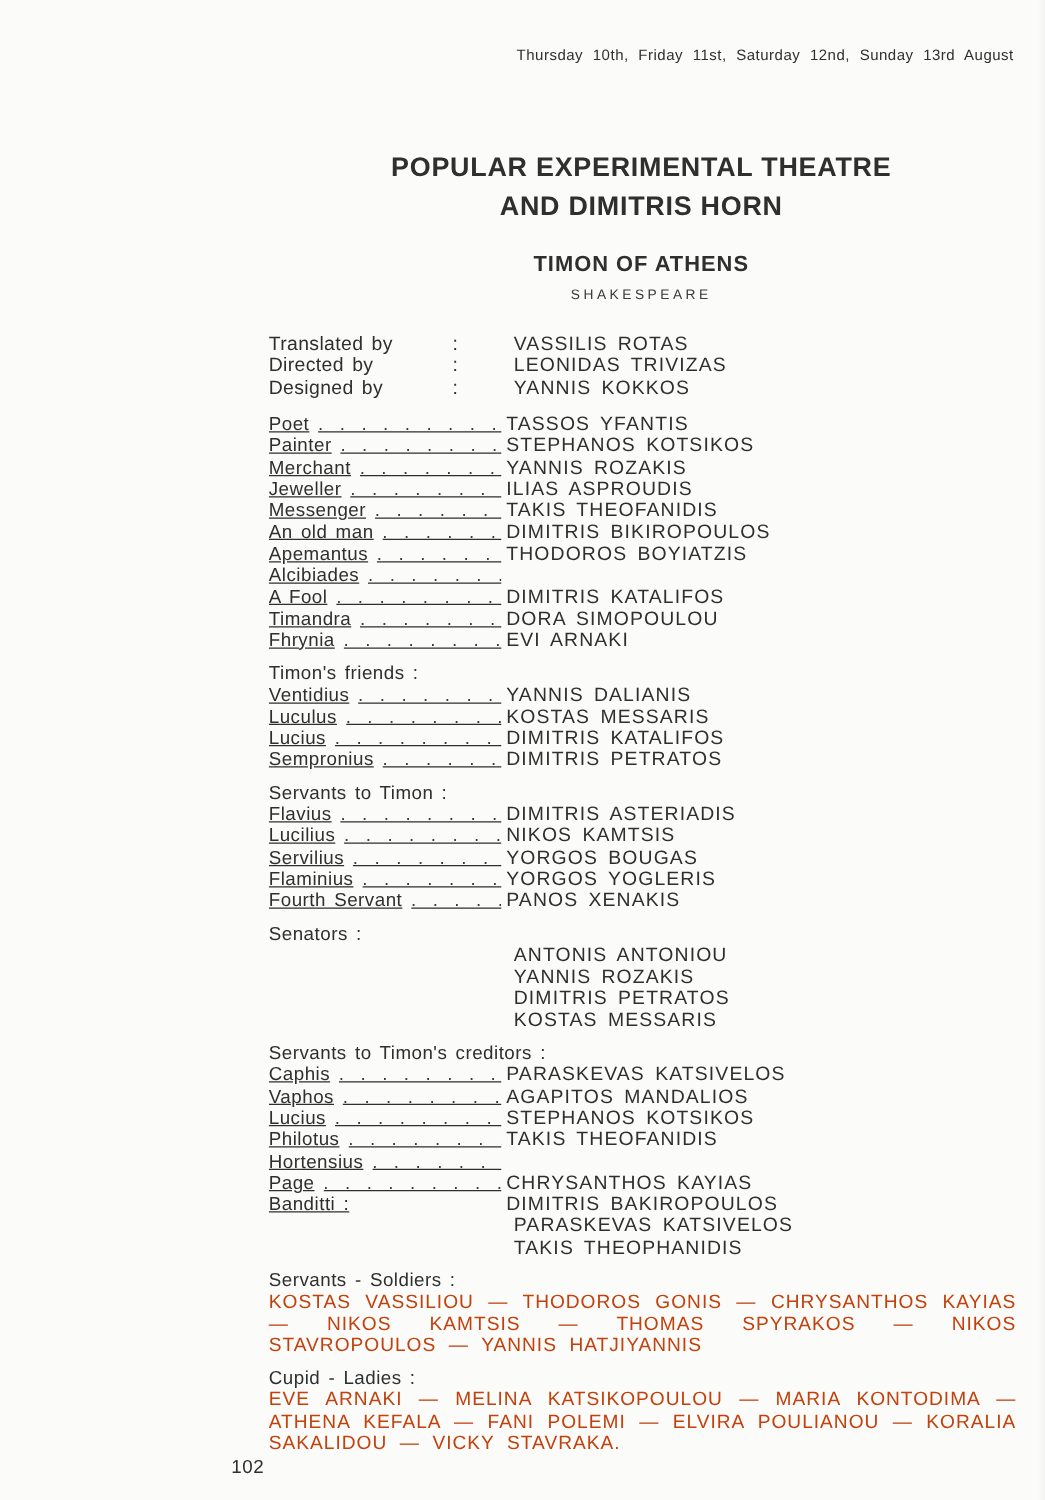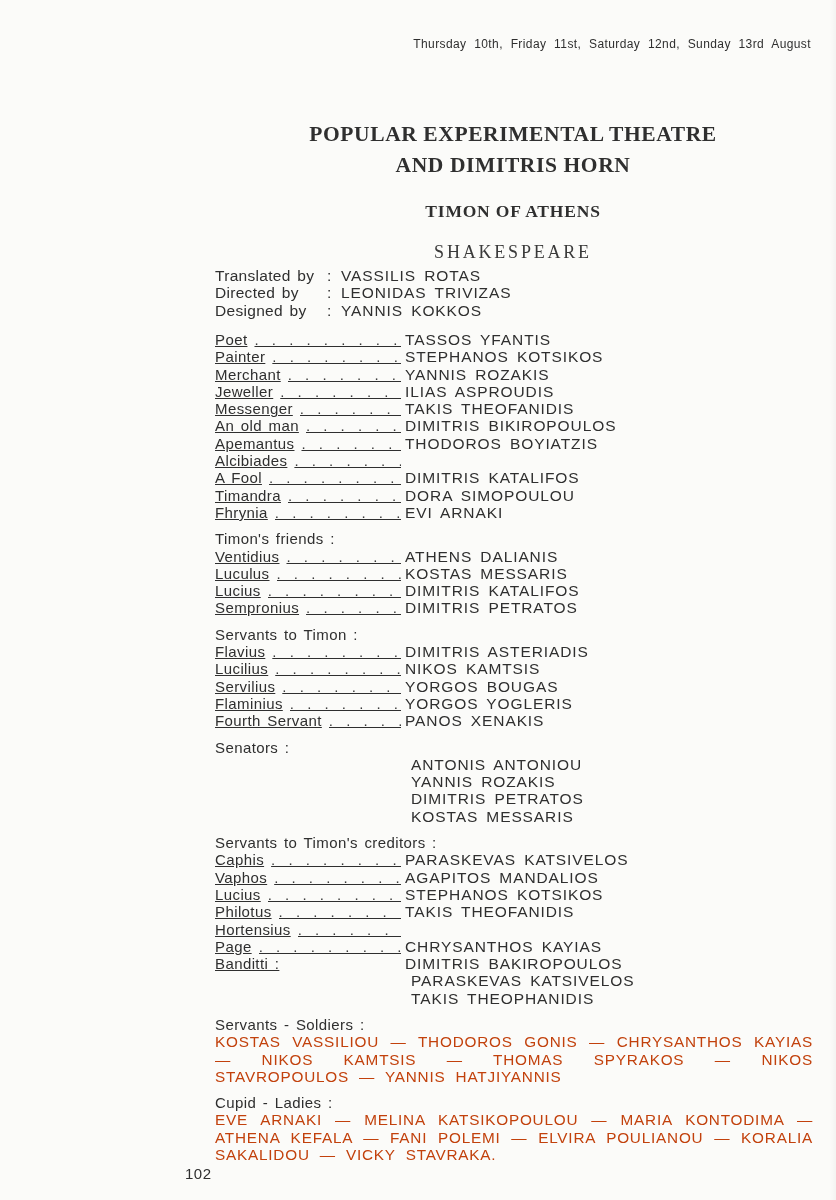--- a/index.html
+++ b/index.html
@@ -17,27 +17,27 @@
     background:linear-gradient(to right, rgba(0,0,0,0), rgba(0,0,0,0.03));
     pointer-events:none;
   }
 
   .date-line{
     position:absolute; top:37px; left:215px; width:596px;
     text-align:right; font-size:12px; letter-spacing:0.4px; word-spacing:4px;
     white-space:nowrap;
   }
 
-  .titles{ position:absolute; top:119px; left:215px; width:596px; text-align:center;font-family:Liberation Serif, serif; }
+  .titles{ position:absolute; top:119px; left:215px; width:596px; text-align:center; }
   .title-main{ font-size:21.5px; font-weight:bold; letter-spacing:0.6px; line-height:31px; margin:0; }
   .play-title{ font-size:17.5px; font-weight:bold; letter-spacing:0.8px; margin-top:20px; }
-  .author{ font-size:18px; letter-spacing:2.8px; margin-top:20px; color:#3a3a3a; }
+  .author{ font-size:11px; letter-spacing:2.8px; margin-top:8px; color:#3a3a3a; }
 
   .credits{ position:absolute; top:267px; left:215px; font-size:15.5px; line-height:17.4px; }
-  .credit-row{ display:flex; }
+  .credit-row{ display:flex;gap:35px; }
   .credit-label{ width:112px; letter-spacing:0.3px; word-spacing:2px; }
   .credit-colon{ width:14px; }
   .credit-name{ letter-spacing:0.9px; word-spacing:3px; }
 
   .cast{ position:absolute; top:331px; left:215px; width:600px;
          font-size:15px; line-height:17.3px; }
   .cast-section{ margin-top:9px; }
   .cast-section:first-child{ margin-top:0; }
   .section-header{ letter-spacing:0.4px; word-spacing:2px; }
   .cast-row{ display:flex; align-items:baseline; }
@@ -167,21 +167,21 @@
           <span class="name">EVI ARNAKI</span>
         </div>
       </div>
       <div class="cast-section">
         <div class="section-header">Timon's friends :</div>
         <div class="cast-row">
           <span class="role-col">
             <span class="role">Ventidius</span>
             <span class="leader">. . . . . . . . . . . . . . . . . . . . . . . . . . . . . . . . . . . . . . . . . . . . . . . . . . . . . . . . . . . .</span>
           </span>
-          <span class="name">ATHENS DALIANIS</span>
+          <span class="name">YANNIS DALIANIS</span>
         </div>
         <div class="cast-row">
           <span class="role-col">
             <span class="role">Luculus</span>
             <span class="leader">. . . . . . . . . . . . . . . . . . . . . . . . . . . . . . . . . . . . . . . . . . . . . . . . . . . . . . . . . . . .</span>
           </span>
           <span class="name">KOSTAS MESSARIS</span>
         </div>
         <div class="cast-row">
           <span class="role-col">

